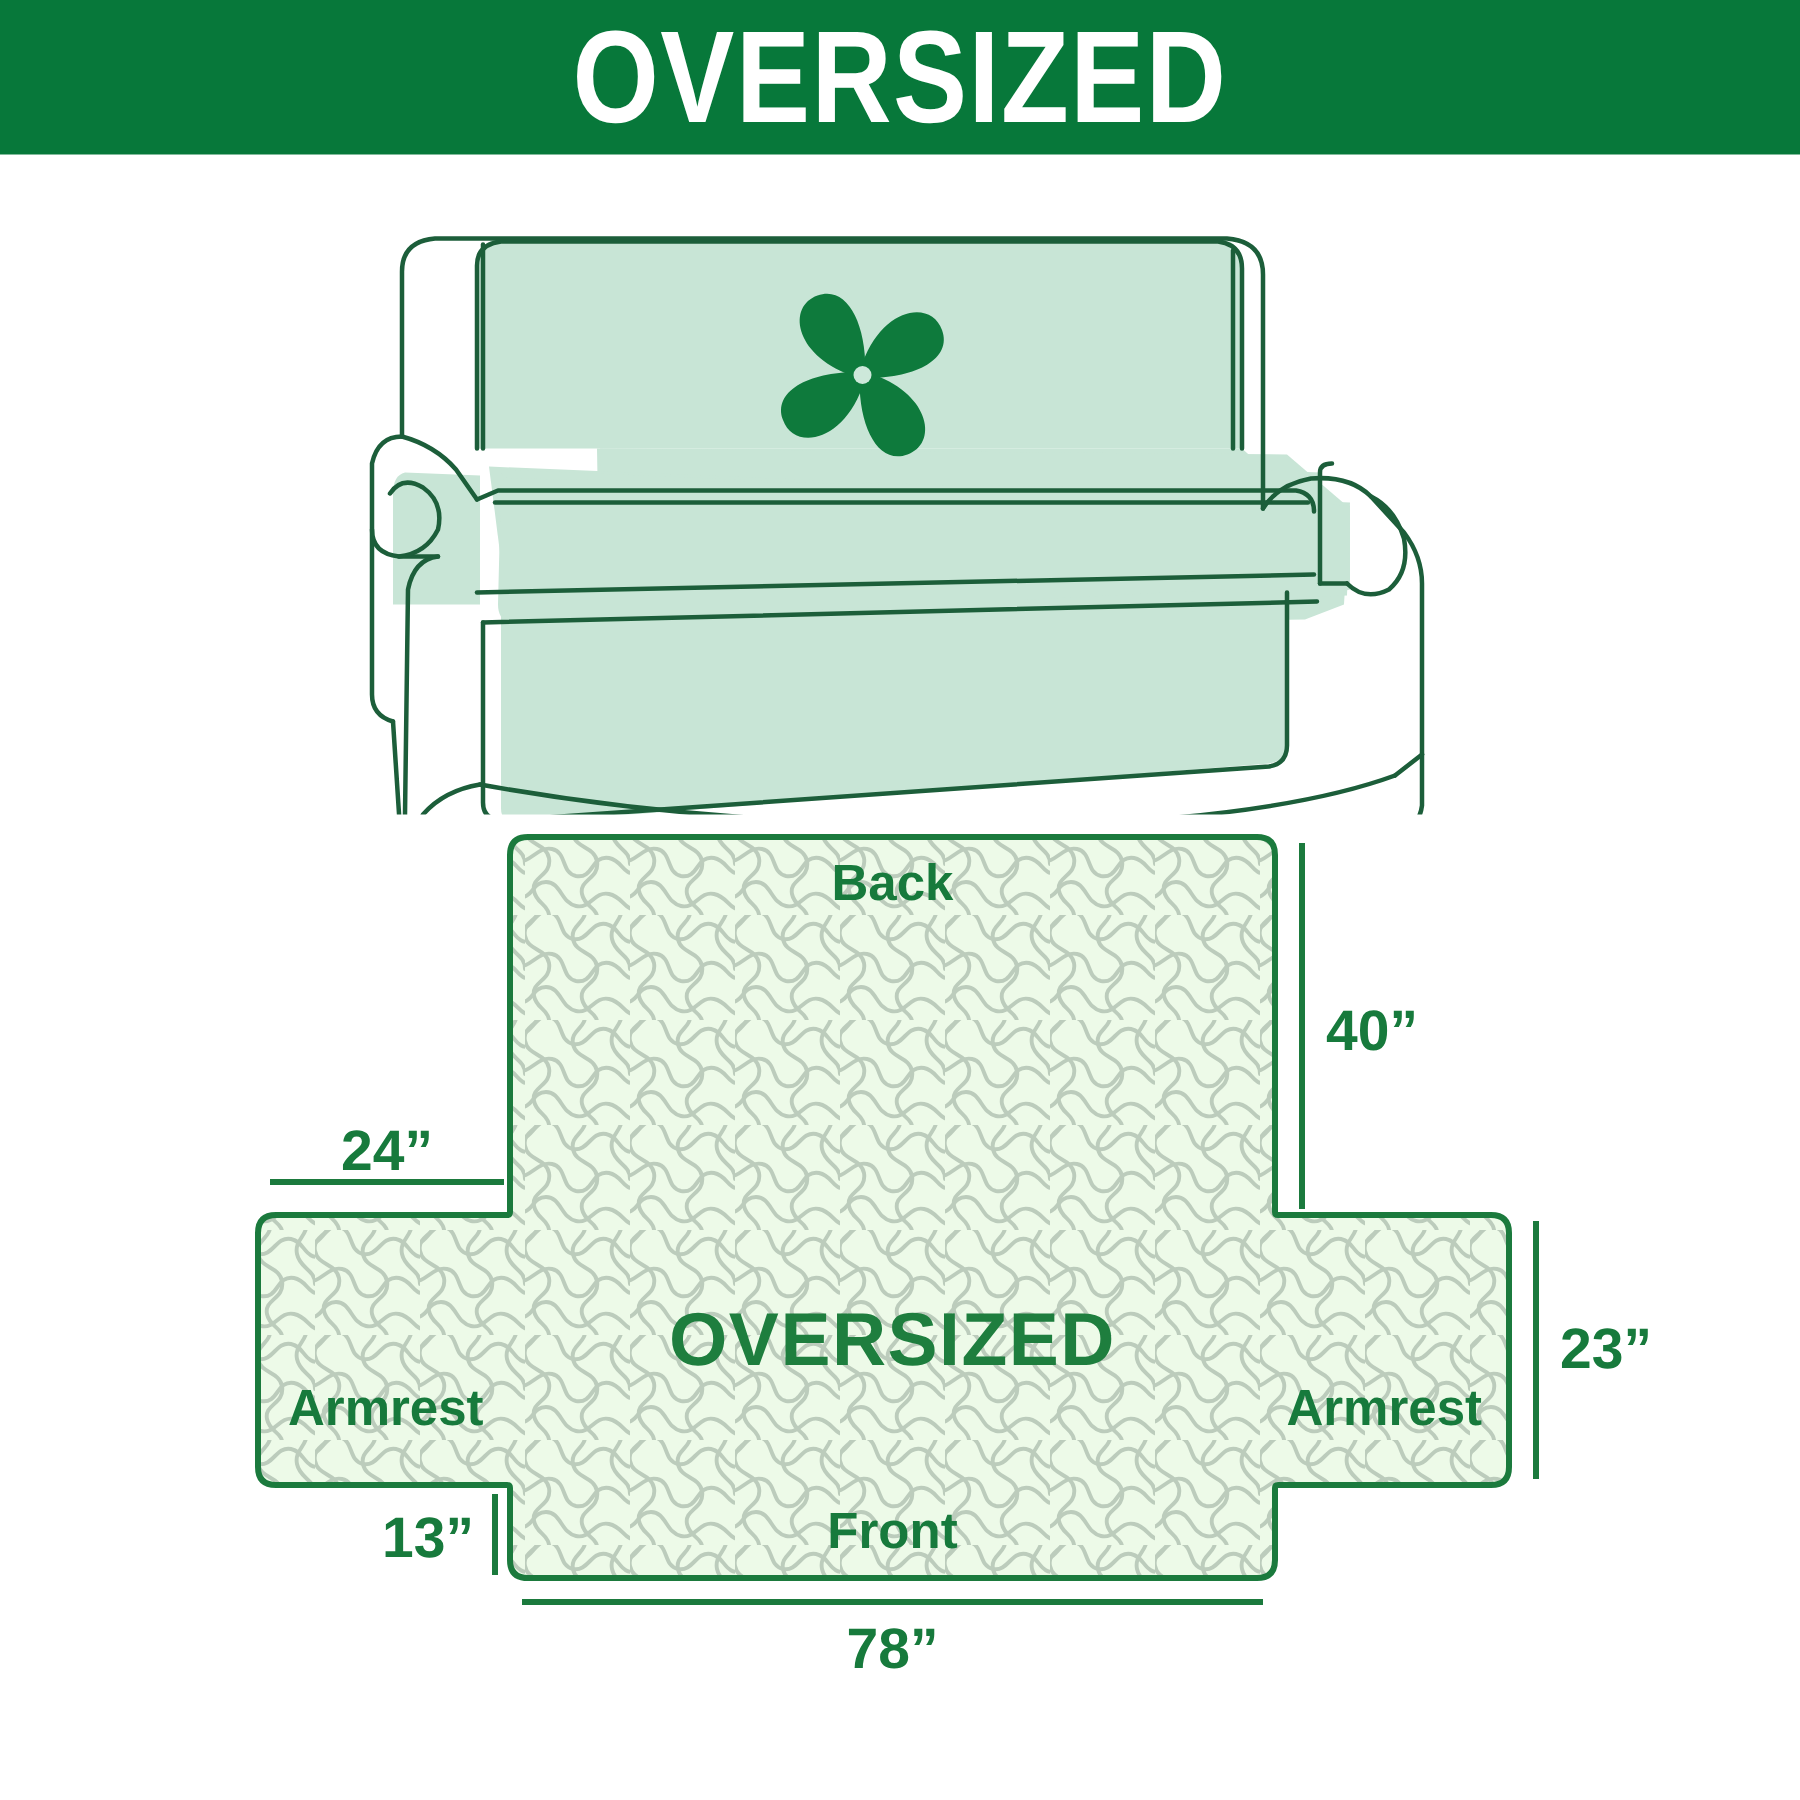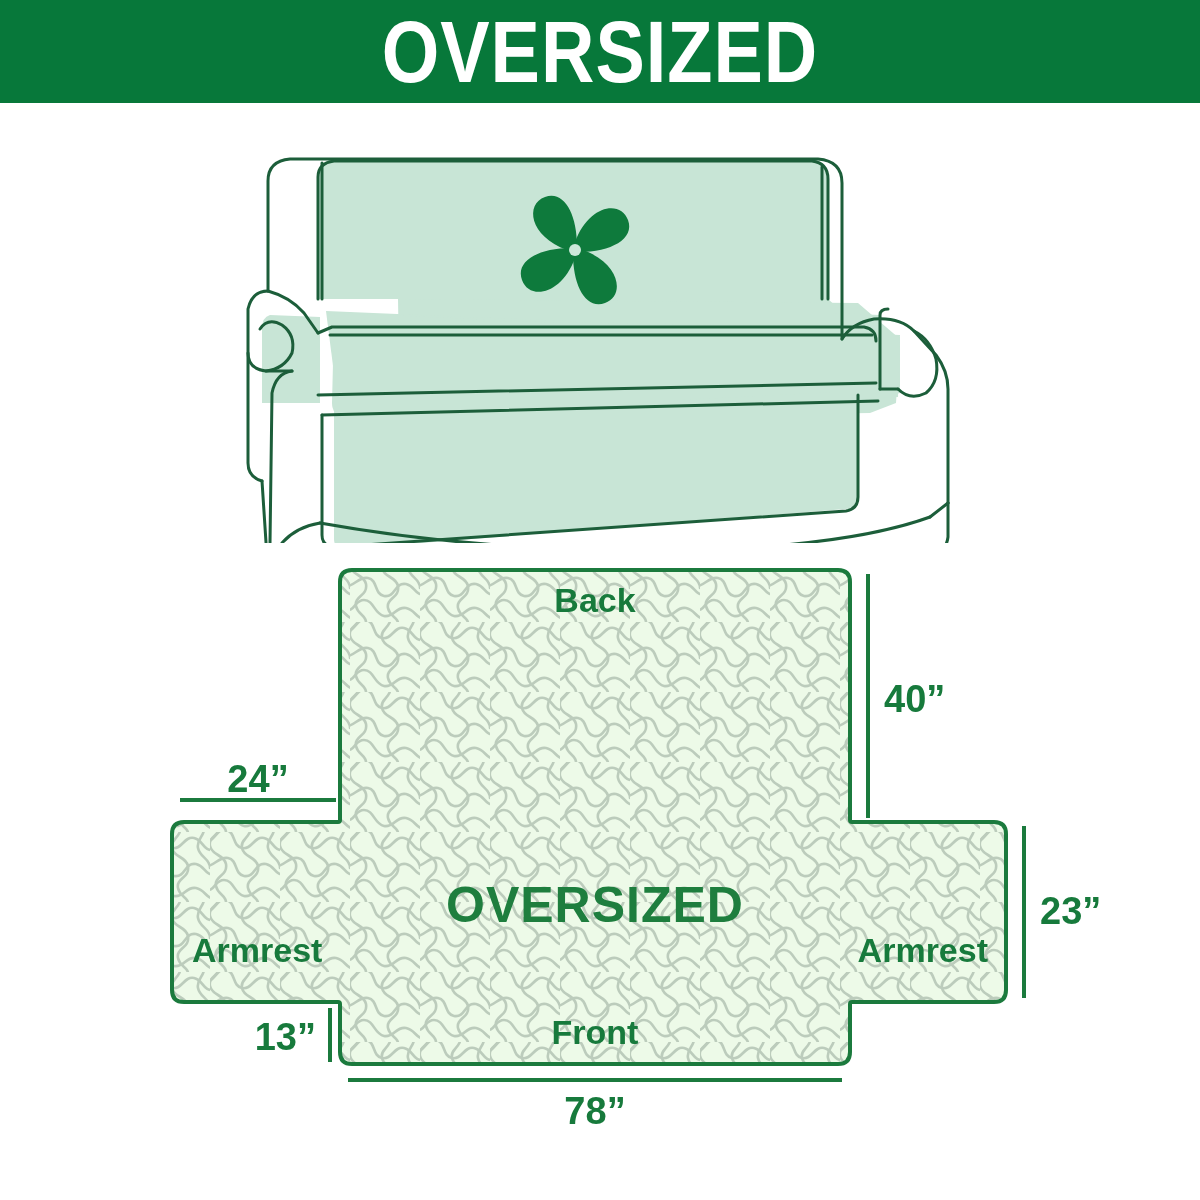--- a/index.html
+++ b/index.html
@@ -49,21 +49,21 @@
   #sofa-svg {
     position: absolute;
     left: 0;
     top: 0;
   }
 
   
   #flat-diagram {
     position: absolute;
     left: 0;
-    top: 552px;
+    top: 540px;
     width: 1200px;
     height: 620px;
     text-decoration: underline;
   }
   #flat-svg {
     position: absolute;
     left: 0;
     top: 0;
   }
 

